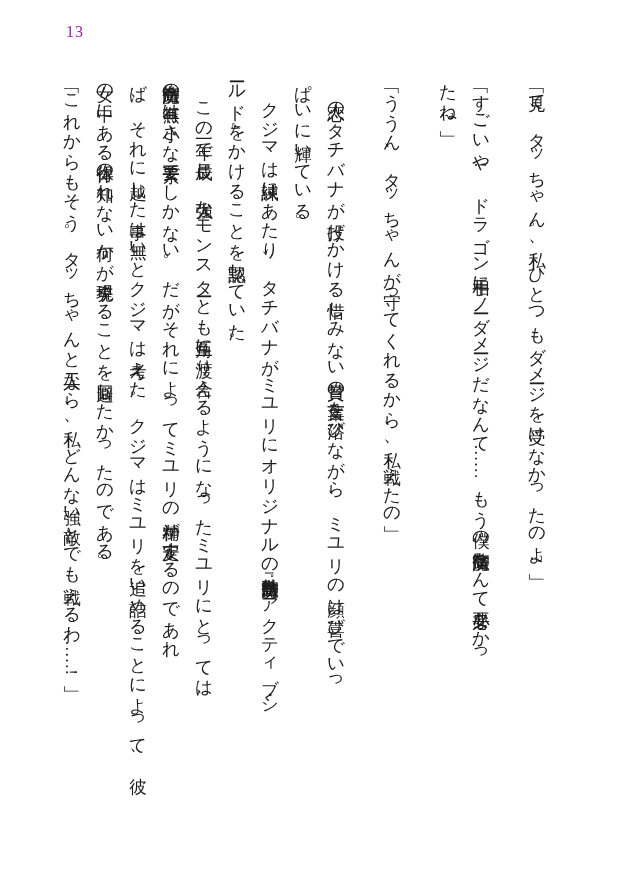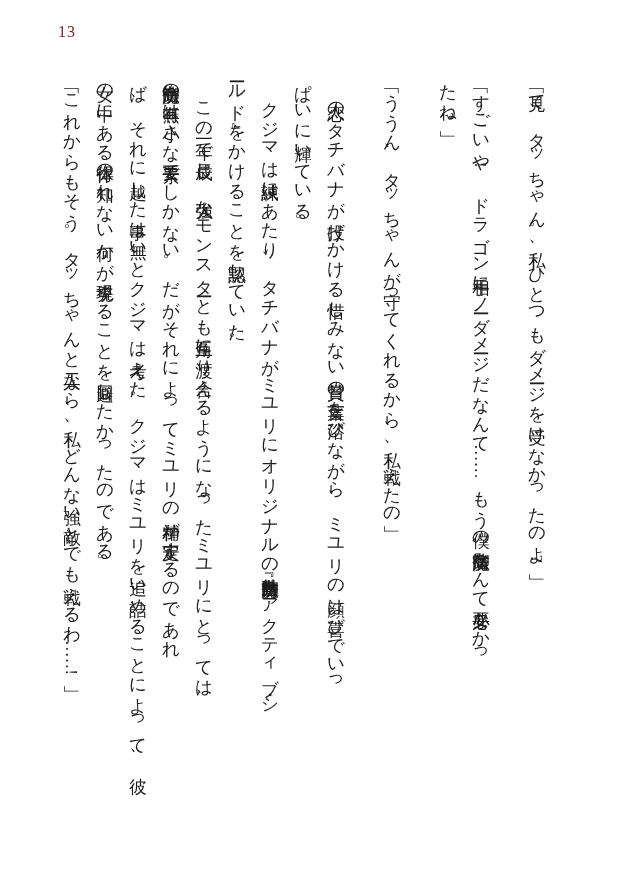--- a/index.html
+++ b/index.html
@@ -11,24 +11,24 @@
     height: 872px;
     background: #ffffff;
     color: #1c1c1c;
     font-family: "Liberation Serif", "DejaVu Serif", serif;
     position: relative;
     overflow: hidden;
   }
   .page-number {
     position: absolute;
     top: 23px;
-    left: 58px;
+    left: 66px;
     font-size: 16px;
     letter-spacing: 1px;
-    color: #7f1d1d;
+    color: #a21caf;
   }
   .text-area {
     position: absolute;
     top: 72px;
     right: 65px;
     height: 782px;
     writing-mode: vertical-rl;
     text-orientation: mixed;
     font-size: 17.5px;
     line-height: 33px;

